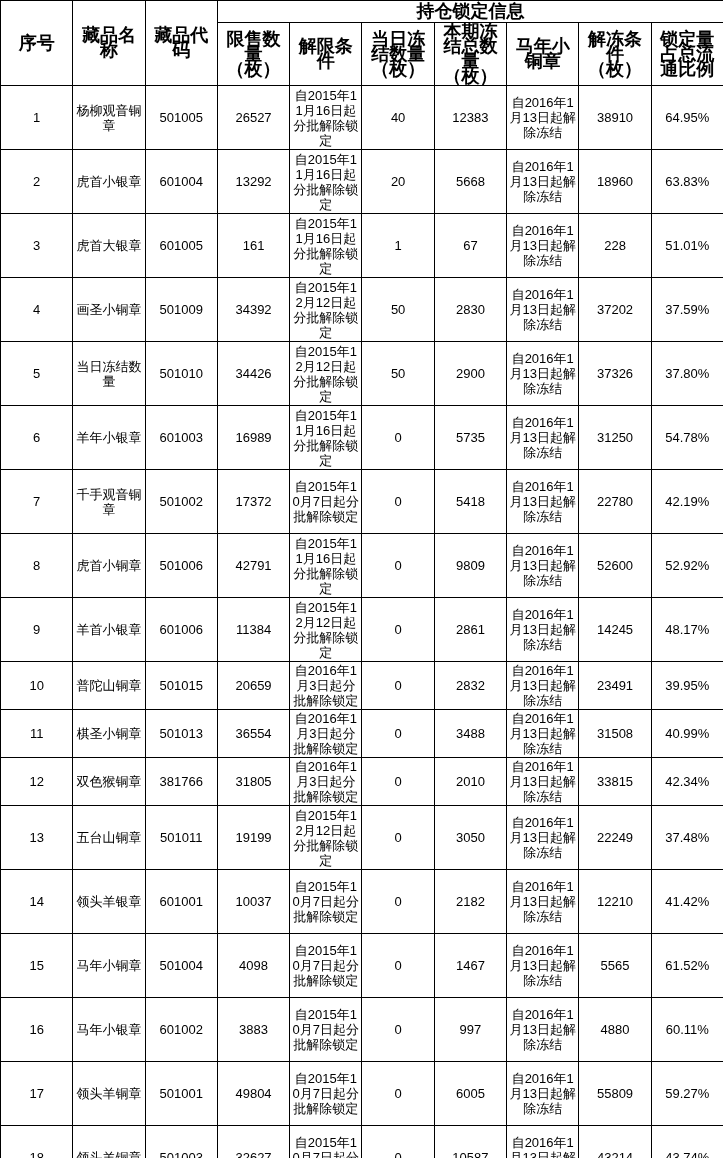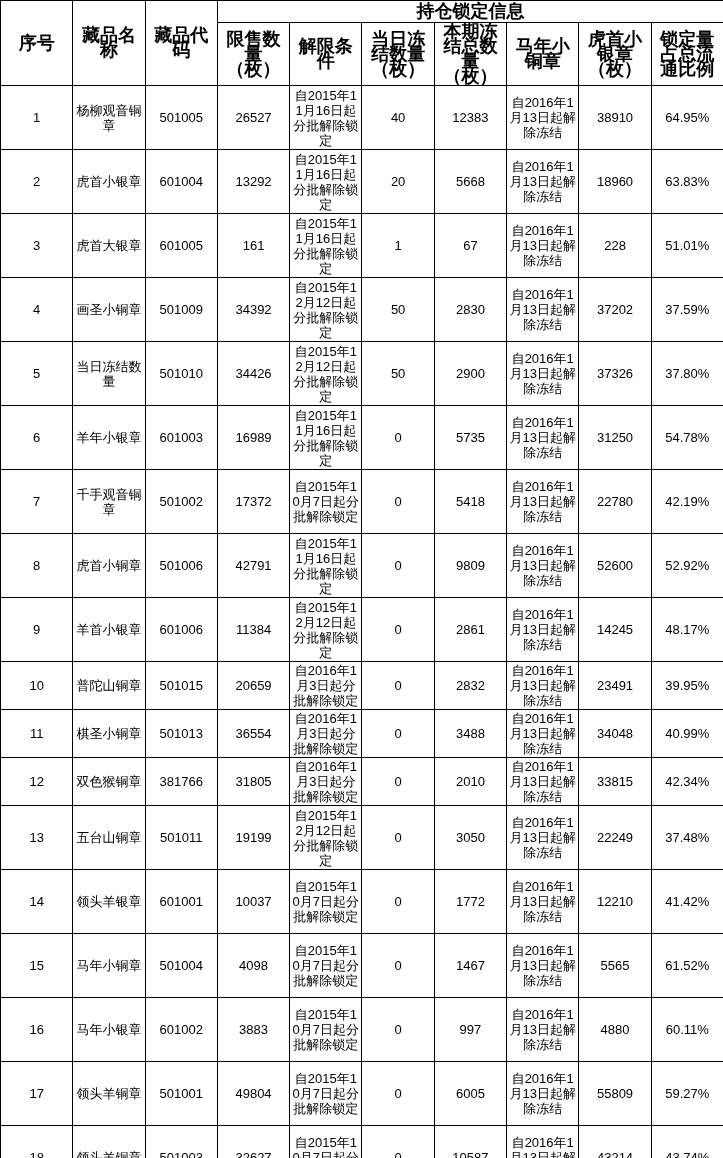--- a/index.html
+++ b/index.html
@@ -63,21 +63,21 @@
         <th rowspan="2">藏品名称</th>
         <th rowspan="2">藏品代码</th>
         <th colspan="7">持仓锁定信息</th>
       </tr>
       <tr class="hdr-sub">
         <th>限售数量（枚）</th>
         <th>解限条件</th>
         <th>当日冻结数量（枚）</th>
         <th>本期冻结总数量（枚）</th>
         <th>马年小铜章</th>
-        <th>虎首小银章（枚）</th>
+        <th>解冻条件（枚）</th>
         <th>锁定量占总流通比例</th>
       </tr>
     </thead>
     <tbody id="tbody">
         <tr class="row-tall">
           <td>1</td>
           <td>杨柳观音铜章</td>
           <td>501005</td>
           <td>26527</td>
           <td>自2015年11月16日起分批解除锁定</td>
@@ -197,21 +197,21 @@
         </tr>
         <tr class="row-short">
           <td>11</td>
           <td>棋圣小铜章</td>
           <td>501013</td>
           <td>36554</td>
           <td>自2016年1月3日起分批解除锁定</td>
           <td>0</td>
           <td>3488</td>
           <td>自2016年1月13日起解除冻结</td>
-          <td>34048</td>
+          <td>31508</td>
           <td>40.99%</td>
         </tr>
         <tr class="row-short">
           <td>12</td>
           <td>双色猴铜章</td>
           <td>381766</td>
           <td>31805</td>
           <td>自2016年1月3日起分批解除锁定</td>
           <td>0</td>
           <td>2010</td>
@@ -231,21 +231,21 @@
           <td>22249</td>
           <td>37.48%</td>
         </tr>
         <tr class="row-tall">
           <td>14</td>
           <td>领头羊银章</td>
           <td>601001</td>
           <td>10037</td>
           <td>自2015年10月7日起分批解除锁定</td>
           <td>0</td>
-          <td>1772</td>
+          <td>2182</td>
           <td>自2016年1月13日起解除冻结</td>
           <td>12210</td>
           <td>41.42%</td>
         </tr>
         <tr class="row-tall">
           <td>15</td>
           <td>马年小铜章</td>
           <td>501004</td>
           <td>4098</td>
           <td>自2015年10月7日起分批解除锁定</td>

